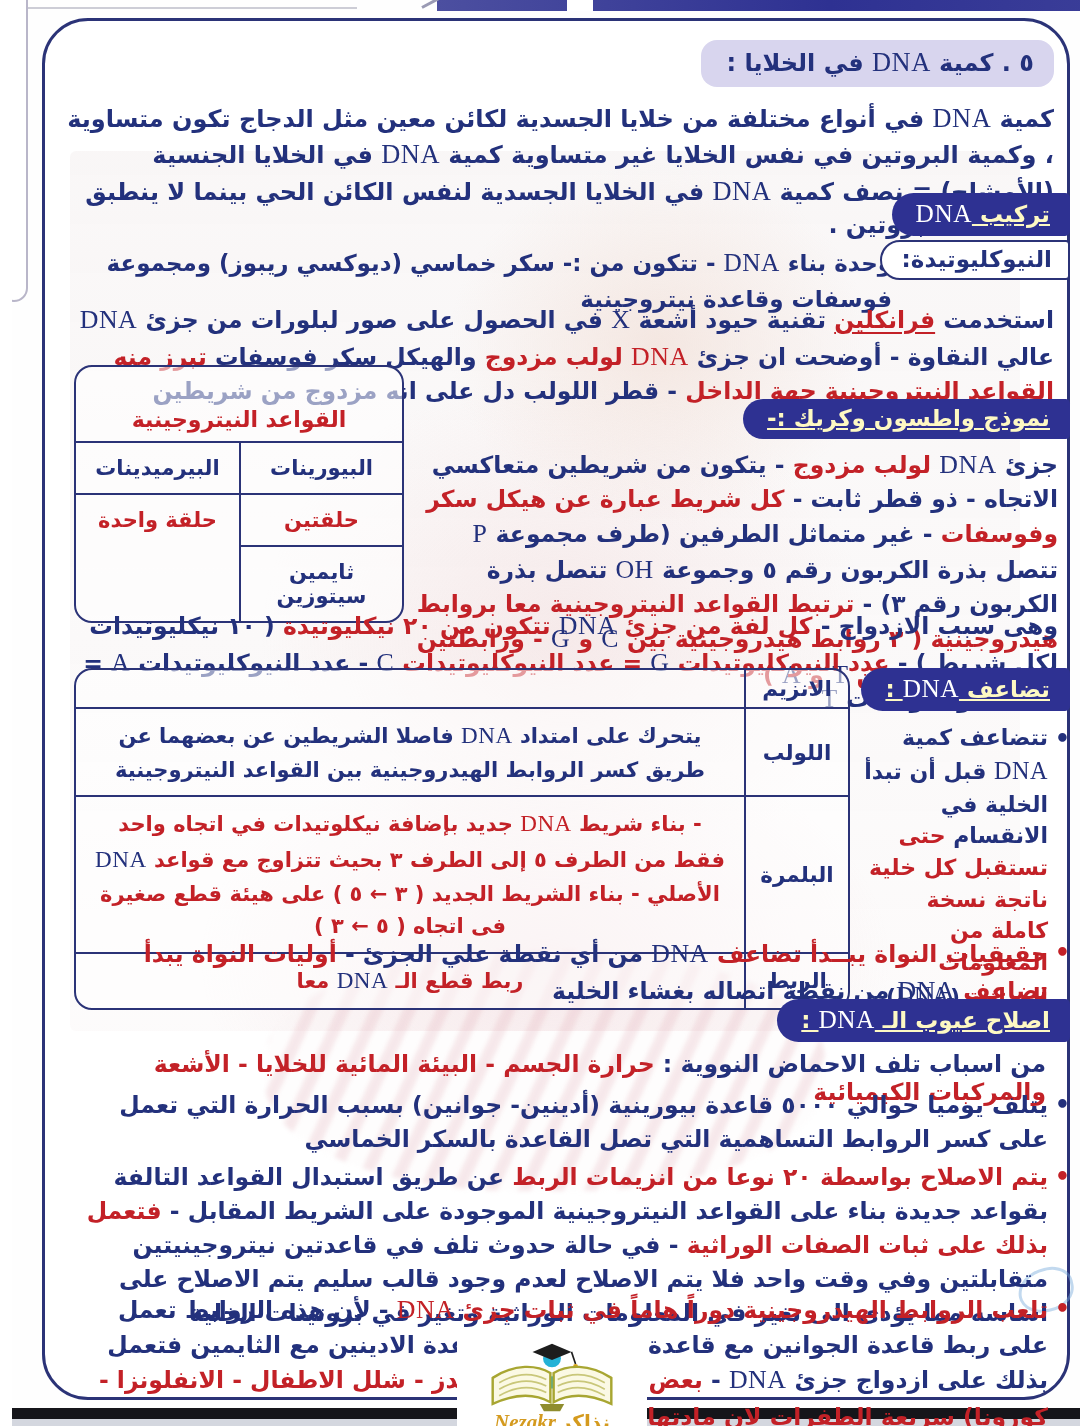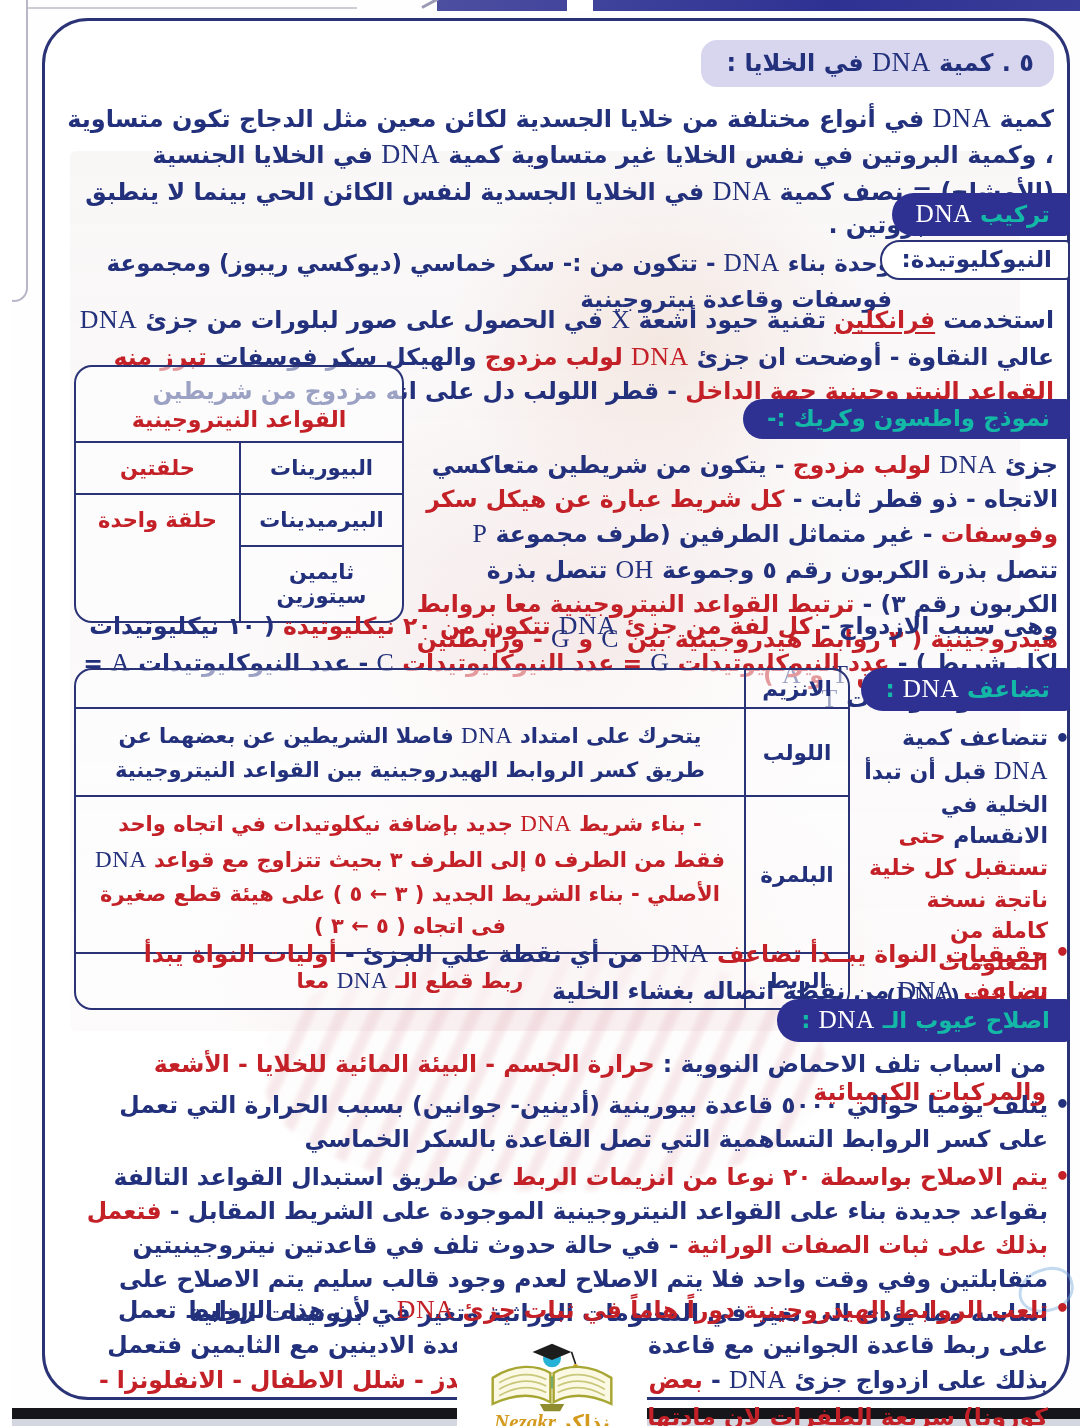--- a/index.html
+++ b/index.html
@@ -36,21 +36,21 @@
     filter:blur(2px);}
   .bottom-black-bar{position:absolute;left:0;top:1408px;width:1080px;height:11px;background:#15151a;z-index:4;}
   .bottom-gray-band{position:absolute;left:0;top:1419px;width:1080px;height:7px;background:#d4d7df;z-index:4;}
   .pen-scribble{position:absolute;right:18px;top:1268px;width:56px;height:44px;border:3px solid rgba(120,170,220,.45);
     border-radius:60% 45% 55% 50%;transform:rotate(-12deg);z-index:3;}
 
   
   .seg-b{color:var(--navy);}
   .seg-r{color:var(--red);}
   .seg-ru{color:var(--red);text-decoration:underline;text-underline-offset:4px;}
-  .seg-w{color:#14b8a6;}
+  .seg-w{color:#fef9c3;text-decoration:underline;}
   .seg-lb,.seg-lr,.seg-lw{font-family:"Liberation Serif",serif;font-weight:400;font-size:1.1em;letter-spacing:.5px;}
   .seg-lb{color:var(--navy);}
   .seg-lr{color:var(--red);}
   .seg-lw{color:#fff;}
   .ar{font-weight:700;}
 
   .block{position:absolute;z-index:5;text-align:right;}
 
   
   .title-pill{top:40px;right:38px;background:var(--pill);border-radius:16px;padding:7px 20px 9px 26px;
@@ -139,22 +139,22 @@
 
   <div class="block nuc-label ar"><span class="seg-b">النيوكليوتيدة:</span></div>
   <div class="block nuc-text ar"><span class="seg-b">وحدة بناء </span><span class="seg-lb">DNA</span><span class="seg-b"> - تتكون من :- سكر خماسي (ديوكسي ريبوز) ومجموعة فوسفات وقاعدة نيتروجينية</span></div>
 
   <div class="block franklin ar"><span class="seg-b">استخدمت </span><span class="seg-ru">فرانكلين</span><span class="seg-b"> تقنية حيود أشعة </span><span class="seg-lb">X</span><span class="seg-b"> في الحصول على صور لبلورات من جزئ </span><span class="seg-lb">DNA</span><span class="seg-b"> عالي النقاوة - أوضحت ان جزئ </span><span class="seg-lr">DNA</span><span class="seg-r"> لولب مزدوج </span><span class="seg-b">والهيكل سكر فوسفات </span><span class="seg-r">تبرز منه القواعد النيتروجينية جهة الداخل</span><span class="seg-b"> - قطر اللولب دل على انه مزدوج من شريطين</span></div>
 
   <div class="block bases-table">
     <div class="bases-title ar">القواعد النيتروجينية</div>
     <div class="bases-grid">
       <div class="bases-cell bc-blue ar">البيورينات</div>
+      <div class="bases-cell bc-blue ar">البيرميدينات</div>
       <div class="bases-cell bc-red ar">حلقتين</div>
-      <div class="bases-cell bc-blue ar">البيرميدينات</div>
       <div class="bases-cell bc-red ar">حلقة واحدة</div>
       <div class="bases-cell bc-blue ar">ثايمين سيتوزين</div>
     </div>
   </div>
 
   <div class="block badge watson-badge ar"><span class="seg-w">نموذج واطسون وكريك :- </span></div>
   <div class="block wc-top ar"><span class="seg-b">جزئ </span><span class="seg-lb">DNA</span><span class="seg-r"> لولب مزدوج</span><span class="seg-b"> - يتكون من شريطين متعاكسي الاتجاه - ذو قطر ثابت - </span><span class="seg-r">كل شريط عبارة عن هيكل سكر وفوسفات</span><span class="seg-b"> - غير متماثل الطرفين (طرف مجموعة </span><span class="seg-lb">P</span><span class="seg-b"> تتصل بذرة الكربون رقم ٥ وجموعة </span><span class="seg-lb">OH</span><span class="seg-b"> تتصل بذرة الكربون رقم ٣) - </span><span class="seg-r">ترتبط القواعد النيتروجينية معا بروابط هيدروجينية ( ٣ روابط هيدروجينية بين </span><span class="seg-lb">C</span><span class="seg-r"> و </span><span class="seg-lb">G</span><span class="seg-r"> - ورابطتين هيدروجينيتين بين </span><span class="seg-lb">T</span><span class="seg-r"> و </span><span class="seg-lb">A</span><span class="seg-r"> )</span></div>
   <div class="block wc-bottom ar"><span class="seg-b">وهى سبب الازدواج - </span><span class="seg-r">كل لفة من جزئ </span><span class="seg-lb">DNA</span><span class="seg-r"> تتكون من ٢٠ نيكليوتيدة </span><span class="seg-b">( ١٠ نيكليوتيدات لكل شريط ) - </span><span class="seg-r">عدد النيوكليوتيدات </span><span class="seg-lb">G</span><span class="seg-r"> = عدد النيوكليوتيدات </span><span class="seg-lb">C</span><span class="seg-b"> - عدد النيوكليوتيدات </span><span class="seg-lb">A</span><span class="seg-b"> = عدد النيوكليوتيدات </span><span class="seg-lb">T</span></div>
 
   <div class="block enz-table">

